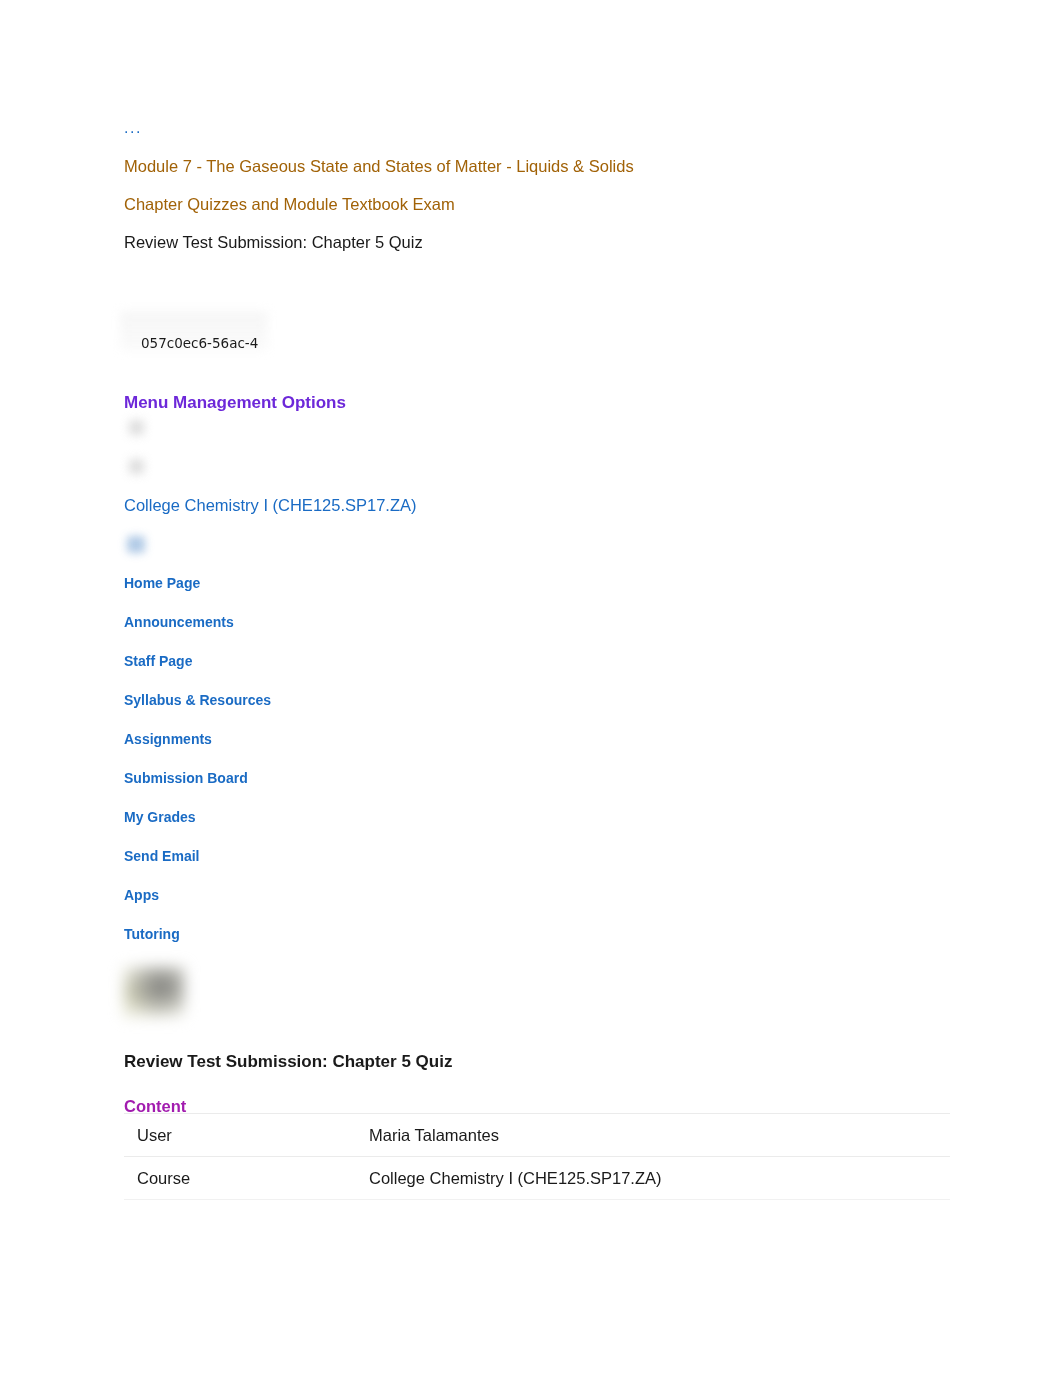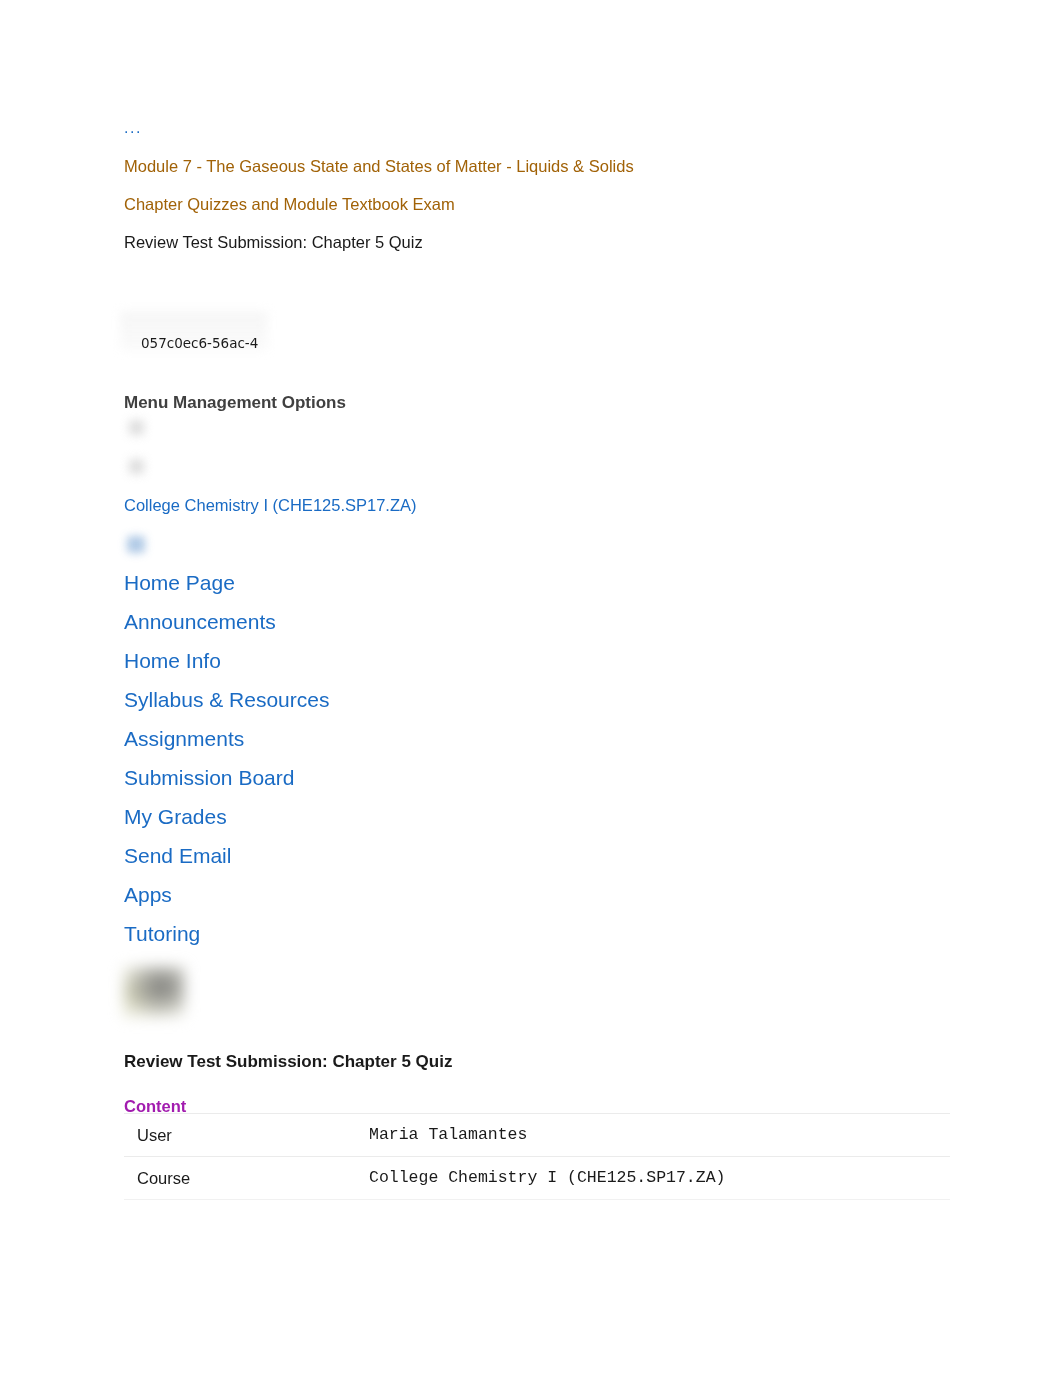--- a/index.html
+++ b/index.html
@@ -89,21 +89,21 @@
     white-space: nowrap;
   }
 
   
   .menu-heading {
     position: absolute;
     left: 124px;
     top: 378px;
     font-size: 17px;
     line-height: 22px;
-    color: #404040;
+    color: #6d28d9;
     white-space: nowrap;
   }
   .ghost-icon {
     position: absolute;
     background: #d8d8d8;
     border-radius: 3px;
     filter: blur(5px);
     opacity: 0.85;
   }
   #ghost-icon-1 { left: 129px; top: 420px; width: 15px; height: 15px; }
@@ -139,24 +139,25 @@
     margin: 0;
     padding: 0;
     list-style: none;
   }
   .nav-list li {
     height: 39px;
   }
   .nav-link {
     display: inline-block;
     color: #1a6bc4;
-    font-size: 21px;
-    line-height: 22px;
-    text-decoration: none;
-    white-space: nowrap;
+    font-size: 14px;
+    line-height: 22px;
+    text-decoration: none;
+    white-space: nowrap;
+    font-weight: bold;
   }
 
   
   .banner-image {
     position: absolute;
     left: 123px;
     top: 966px;
     width: 62px;
     height: 52px;
     background:
@@ -208,21 +209,20 @@
   }
   .info-table tr:last-child td {
     border-bottom: 1px solid rgba(210,210,210,0.30);
   }
   .info-table td.label-cell {
     width: 232px;
     padding-left: 13px;
   }
   .info-table td.value-cell {
     padding-left: 0;
-    font-family: Liberation Mono, monospace;
   }
 </style>
 </head>
 <body>
 
 <div class="page">
 
   <nav class="breadcrumb">
     <a class="crumb-ellipsis" href="#">...</a>
     <a class="crumb-link" href="#">Module 7 - The Gaseous State and States of Matter - Liquids &amp; Solids</a>
@@ -243,21 +243,21 @@
   <span class="nav-toggle-icon"></span>
 
   <ul class="nav-list">
     <li>
       <a class="nav-link" href="#">Home Page</a>
     </li>
     <li>
       <a class="nav-link" href="#">Announcements</a>
     </li>
     <li>
-      <a class="nav-link" href="#">Home Info</a>
+      <a class="nav-link" href="#">Staff Page</a>
     </li>
     <li>
       <a class="nav-link" href="#">Syllabus &amp; Resources</a>
     </li>
     <li>
       <a class="nav-link" href="#">Assignments</a>
     </li>
     <li>
       <a class="nav-link" href="#">Submission Board</a>
     </li>

